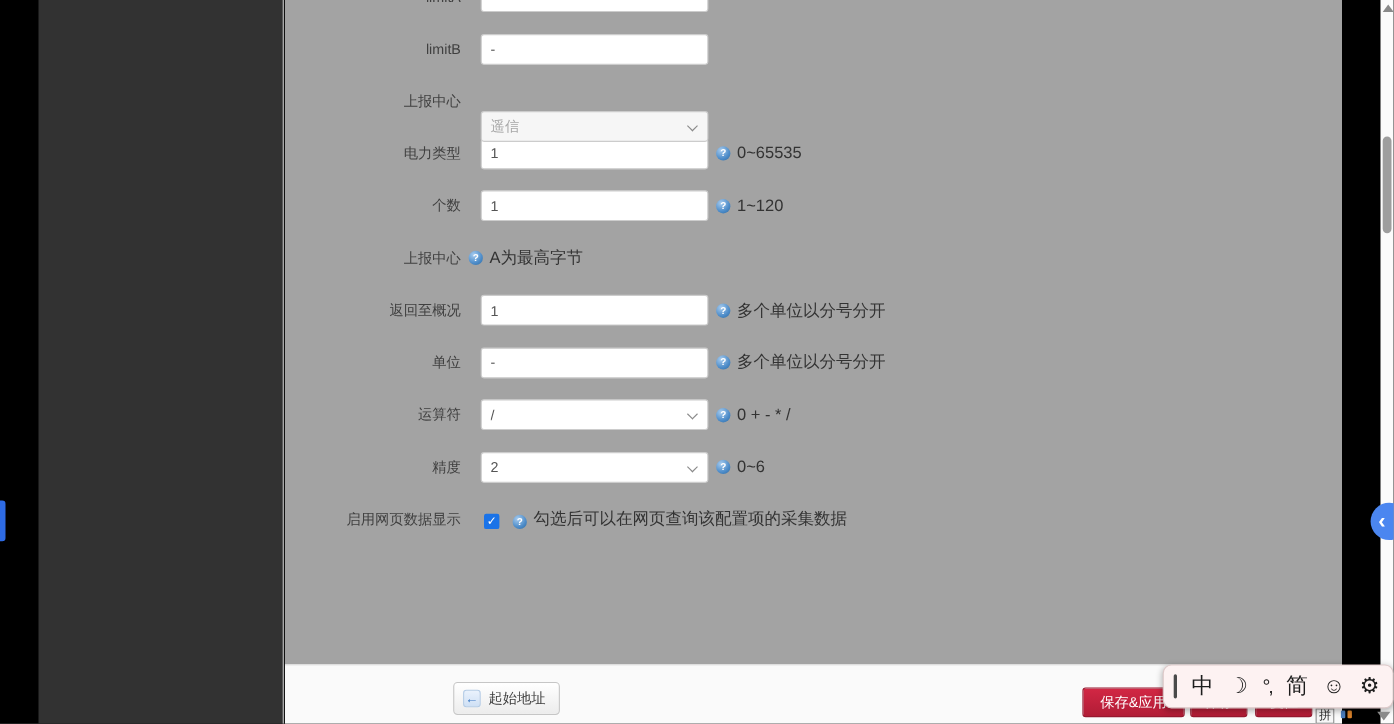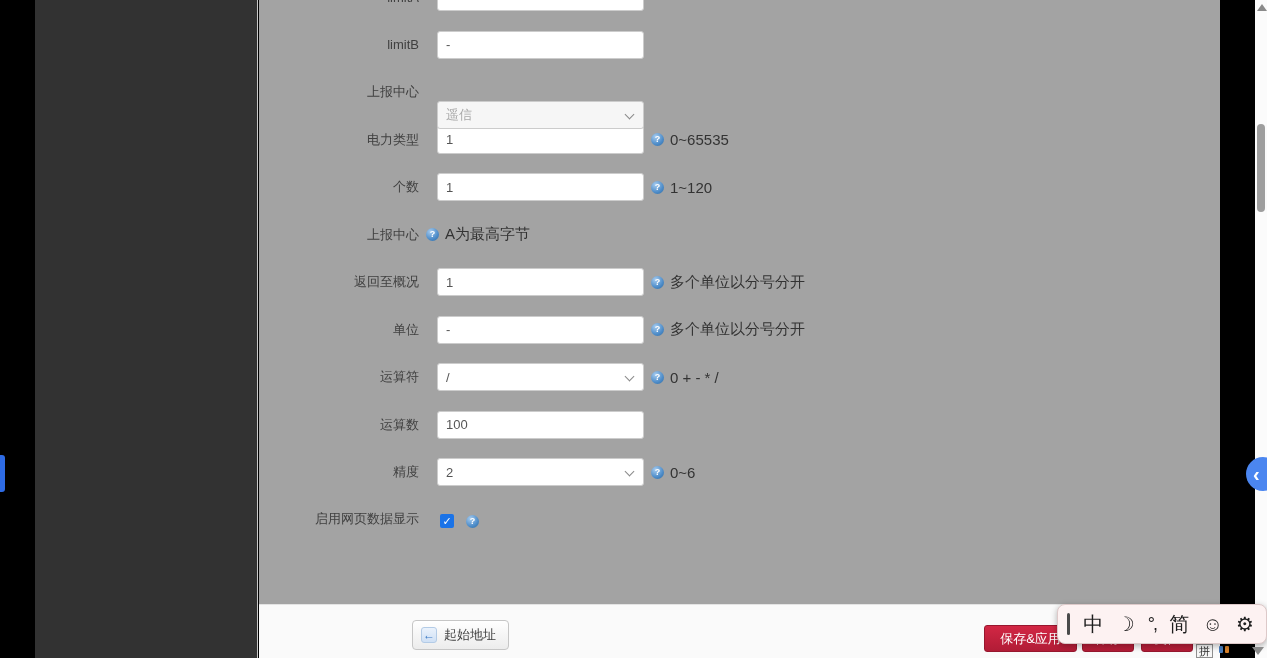--- a/index.html
+++ b/index.html
@@ -149,41 +149,38 @@
     <div class="form-row">
       <span class="row-label">运算符</span>
       <div class="ctrl sel">
         <span class="sel-text">/</span>
         <span class="chev"></span>
       </div>
       <span class="help">?</span>
       <span class="hint-text">0 + - * /</span>
     </div>
 
-    <div class="form-row">
-      <span class="row-label">运算数</span>
-      <input class="ctrl" value="100" style="">
-    </div>
 
     <div class="form-row">
       <span class="row-label">精度</span>
       <div class="ctrl sel">
         <span class="sel-text">2</span>
         <span class="chev"></span>
       </div>
       <span class="help">?</span>
       <span class="hint-text">0~6</span>
     </div>
 
     <div class="checkbox-row">
       <span class="row-label">启用网页数据显示</span>
       <span class="checkbox">
         <span>✓</span>
       </span>
       <span class="help">?</span>
+      <span class="hint-text">勾选后可以在网页查询该配置项的采集数据</span>
     </div>
 
   </div>
 
   <div class="footer">
     <div class="back-btn">
       <span class="back-icon">←</span>
       <span>起始地址</span>
     </div>
     <div class="btn-red btn-save-apply">保存&amp;应用</div>

